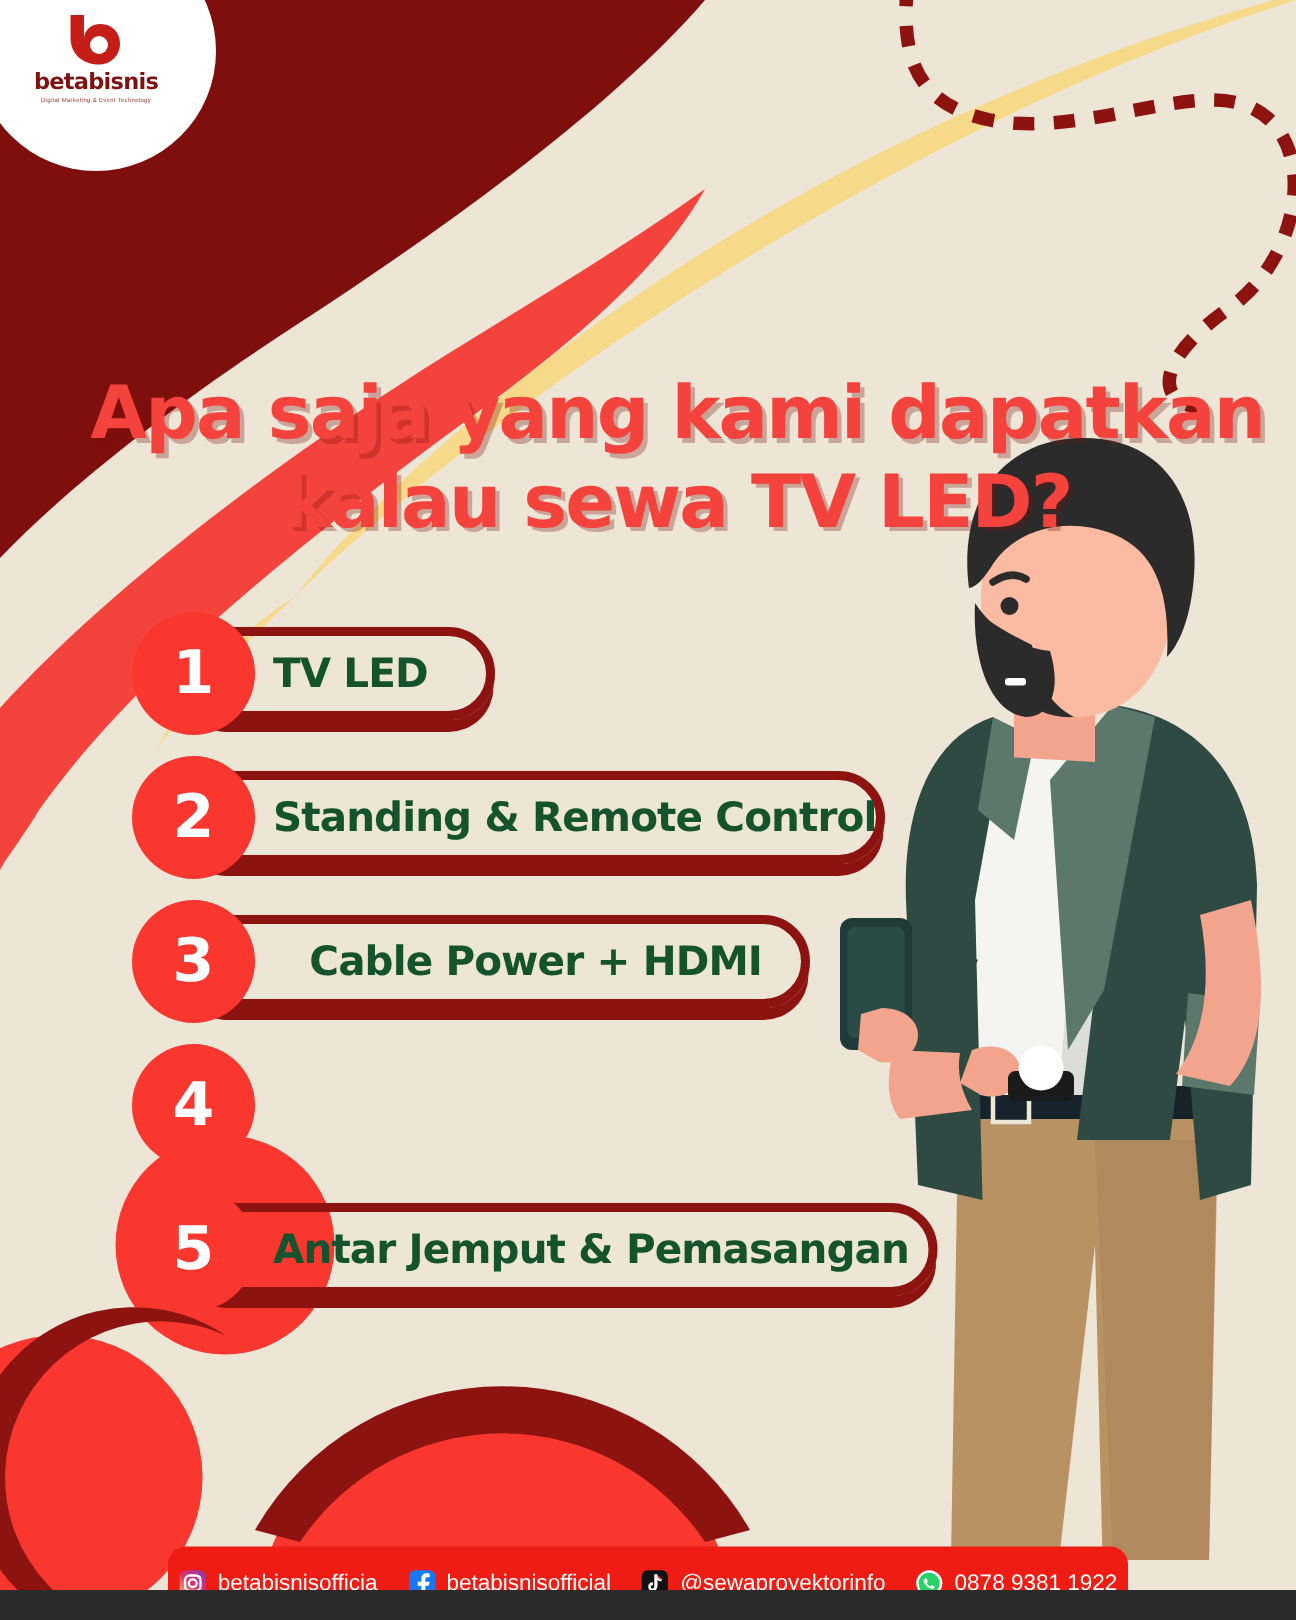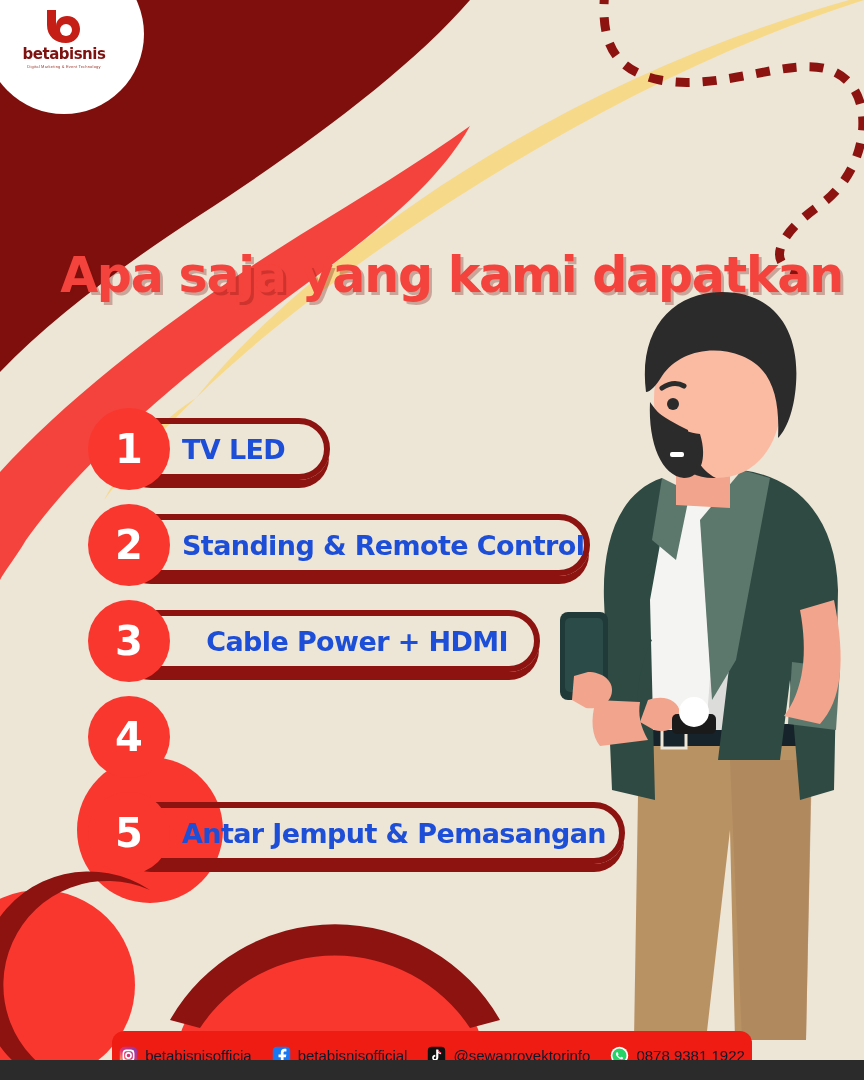--- a/index.html
+++ b/index.html
@@ -33,21 +33,21 @@
   .pill{
     position:absolute;top:14px;left:120px;height:62px;
     border:6px solid #8C1310;border-radius:34px;
     box-sizing:border-box;
     box-shadow:0 9px 0 -1px #8C1310;
     display:flex;align-items:center;
     padding-left:56px;padding-right:26px;
     background:transparent;
   }
   .pill-label{
-    font-size:27px;font-weight:bold;color:#1d4ed8;
+    font-size:27px;font-weight:bold;color:#14532d;
     letter-spacing:-0.6px;white-space:nowrap;
     font-family:"DejaVu Sans","Liberation Sans",sans-serif;
   }
   .num{
     position:absolute;left:88px;top:4px;
     width:82px;height:82px;border-radius:50%;
     background:#F9372F;
     display:flex;align-items:center;justify-content:center;
     color:#fff;font-size:40px;font-weight:bold;
     font-family:"DejaVu Sans","Liberation Sans",sans-serif;
@@ -55,21 +55,21 @@
   }
 
   
   .footer{
     position:absolute;left:112px;top:1031px;width:640px;height:49px;
     background:#EF1C13;border-radius:12px 12px 0 0;
     display:flex;align-items:center;justify-content:center;
     gap:20px;z-index:40;
   }
   .fitem{display:flex;align-items:center;gap:7px;}
-  .ftext{color:#0f172a;font-size:15px;white-space:nowrap;
+  .ftext{color:#ffffff;font-size:15px;white-space:nowrap;
          font-family:"Liberation Sans",sans-serif;}
   .ico{width:19px;height:19px;flex:none;display:block;}
 
   
   .logo-wrap{position:absolute;left:12px;top:8px;width:104px;height:62px;z-index:30;text-align:center;}
   .logo-name{font-size:15px;font-weight:bold;color:#7E1210;letter-spacing:-0.5px;
              font-family:"DejaVu Sans","Liberation Sans",sans-serif;margin-top:1px;}
   .logo-tag{font-size:4px;color:#9b3a30;letter-spacing:.2px;margin-top:1px;}
 </style>
 </head>
@@ -159,20 +159,21 @@
 
       <path d="M648,700 C664,694 678,700 680,712 C682,726 668,734 654,730 L640,722 Z" fill="#F2A48C"></path>
 
       <rect x="672" y="714" width="44" height="20" rx="5" fill="#1A1A1A"></rect>
       <circle cx="694" cy="712" r="15" fill="#FFFFFF"></circle>
     </g>
   </svg>
 
   <div class="headline">
     <span class="ln ln1">Apa saja yang kami dapatkan</span>
+    <span class="ln ln2">kalau sewa TV LED?</span>
   </div>
 
   <div class="list">
 
     <div class="row">
       <div class="pill" style="width:210px;">
         <span class="pill-label">TV LED</span>
       </div>
       <div class="num">1</div>
     </div>

